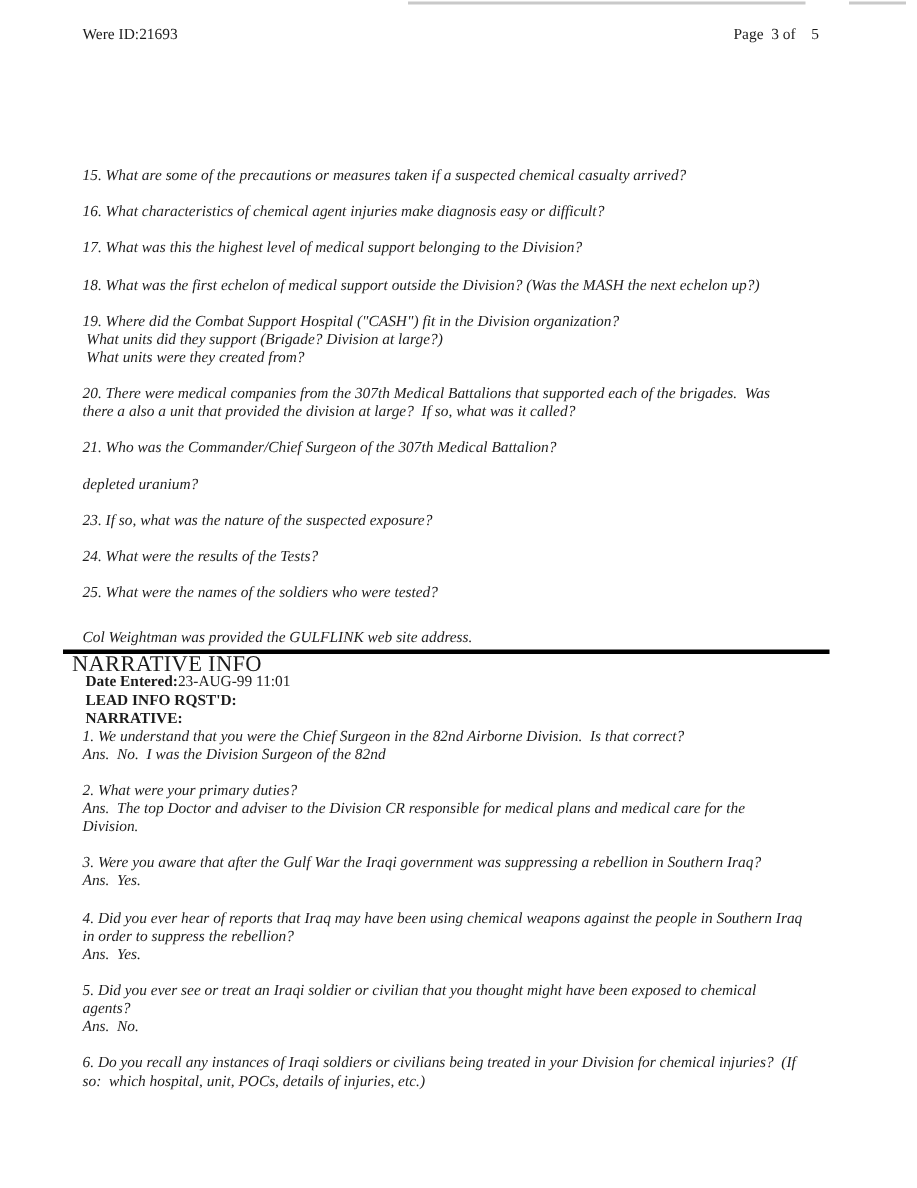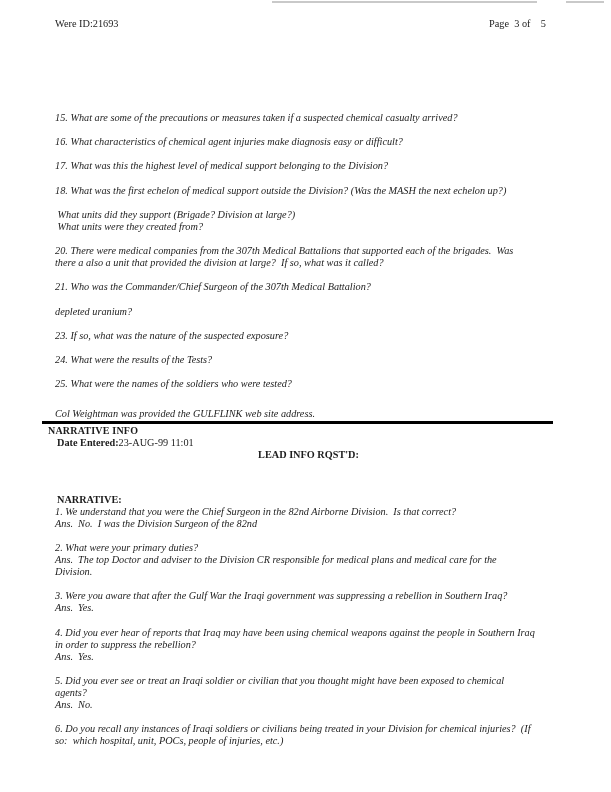--- a/index.html
+++ b/index.html
@@ -22,44 +22,44 @@
     font-size: 10.25px; line-height: 12.1px;
   }
   .para { margin: 0 0 12.1px 0; white-space: pre; font-style: italic; }
   .closing { margin-top: 18px; margin-bottom: 0; }
   .divider {
     height: 3px; background: #000000;
     width: 511px; margin: 1px 0 1px -13px;
   }
   .b { font-weight: bold; }
   .ni-title {
-    font-weight: bold; font-size: 10px; letter-spacing: 0.2px;
+    font-weight: normal; font-size: 15px; letter-spacing: 0.2px;
     margin-left: -7px; white-space: pre;
   }
   .ni-row { margin-left: 2px; white-space: pre; }
-  .ni-last { margin-bottom: 32px; text-align: center; }
+  .ni-last { margin-bottom: 0; }
   .line { white-space: pre; }
 </style>
 </head>
 <body>
 
 <div class="artifact artifact-a"></div>
 <div class="artifact artifact-b"></div>
 
 <div class="hdr hdr-left">Were ID:21693</div>
 <div class="hdr hdr-right">Page  3 of    5</div>
 
 <div class="content">
 
   <section>
     <div class="para"><div class="line">15. What are some of the precautions or measures taken if a suspected chemical casualty arrived?</div></div>
     <div class="para"><div class="line">16. What characteristics of chemical agent injuries make diagnosis easy or difficult?</div></div>
     <div class="para"><div class="line">17. What was this the highest level of medical support belonging to the Division?</div></div>
     <div class="para"><div class="line">18. What was the first echelon of medical support outside the Division? (Was the MASH the next echelon up?)</div></div>
-    <div class="para"><div class="line"> What units did they support (Brigade? Division at large?)</div><div class="line"> What units were they created from?</div></div>
+    <div class="para"><div class="line">19. Where did the Combat Support Hospital ("CASH") fit in the Division organization?</div><div class="line"> What units did they support (Brigade? Division at large?)</div><div class="line"> What units were they created from?</div></div>
     <div class="para"><div class="line">20. There were medical companies from the 307th Medical Battalions that supported each of the brigades.  Was</div><div class="line">there a also a unit that provided the division at large?  If so, what was it called?</div></div>
     <div class="para"><div class="line">21. Who was the Commander/Chief Surgeon of the 307th Medical Battalion?</div></div>
     <div class="para"><div class="line">depleted uranium?</div></div>
     <div class="para"><div class="line">23. If so, what was the nature of the suspected exposure?</div></div>
     <div class="para"><div class="line">24. What were the results of the Tests?</div></div>
     <div class="para"><div class="line">25. What were the names of the soldiers who were tested?</div></div>
   </section>
 
   <div class="para closing">Col Weightman was provided the GULFLINK web site address.</div>
 
@@ -72,16 +72,16 @@
   <div class="ni-row ni-last"><span class="b">LEAD INFO RQST'D:</span></div>
 
   <div class="ni-row b">NARRATIVE:</div>
 
   <section>
     <div class="para"><div class="line">1. We understand that you were the Chief Surgeon in the 82nd Airborne Division.  Is that correct?</div><div class="line">Ans.  No.  I was the Division Surgeon of the 82nd</div></div>
     <div class="para"><div class="line">2. What were your primary duties?</div><div class="line">Ans.  The top Doctor and adviser to the Division CR responsible for medical plans and medical care for the</div><div class="line">Division.</div></div>
     <div class="para"><div class="line">3. Were you aware that after the Gulf War the Iraqi government was suppressing a rebellion in Southern Iraq?</div><div class="line">Ans.  Yes.</div></div>
     <div class="para"><div class="line">4. Did you ever hear of reports that Iraq may have been using chemical weapons against the people in Southern Iraq</div><div class="line">in order to suppress the rebellion?</div><div class="line">Ans.  Yes.</div></div>
     <div class="para"><div class="line">5. Did you ever see or treat an Iraqi soldier or civilian that you thought might have been exposed to chemical</div><div class="line">agents?</div><div class="line">Ans.  No.</div></div>
-    <div class="para"><div class="line">6. Do you recall any instances of Iraqi soldiers or civilians being treated in your Division for chemical injuries?  (If</div><div class="line">so:  which hospital, unit, POCs, people of injuries, etc.)</div></div>
+    <div class="para"><div class="line">6. Do you recall any instances of Iraqi soldiers or civilians being treated in your Division for chemical injuries?  (If</div><div class="line">so:  which hospital, unit, POCs, details of injuries, etc.)</div></div>
   </section>
 
 </div>
 
 </body></html>

